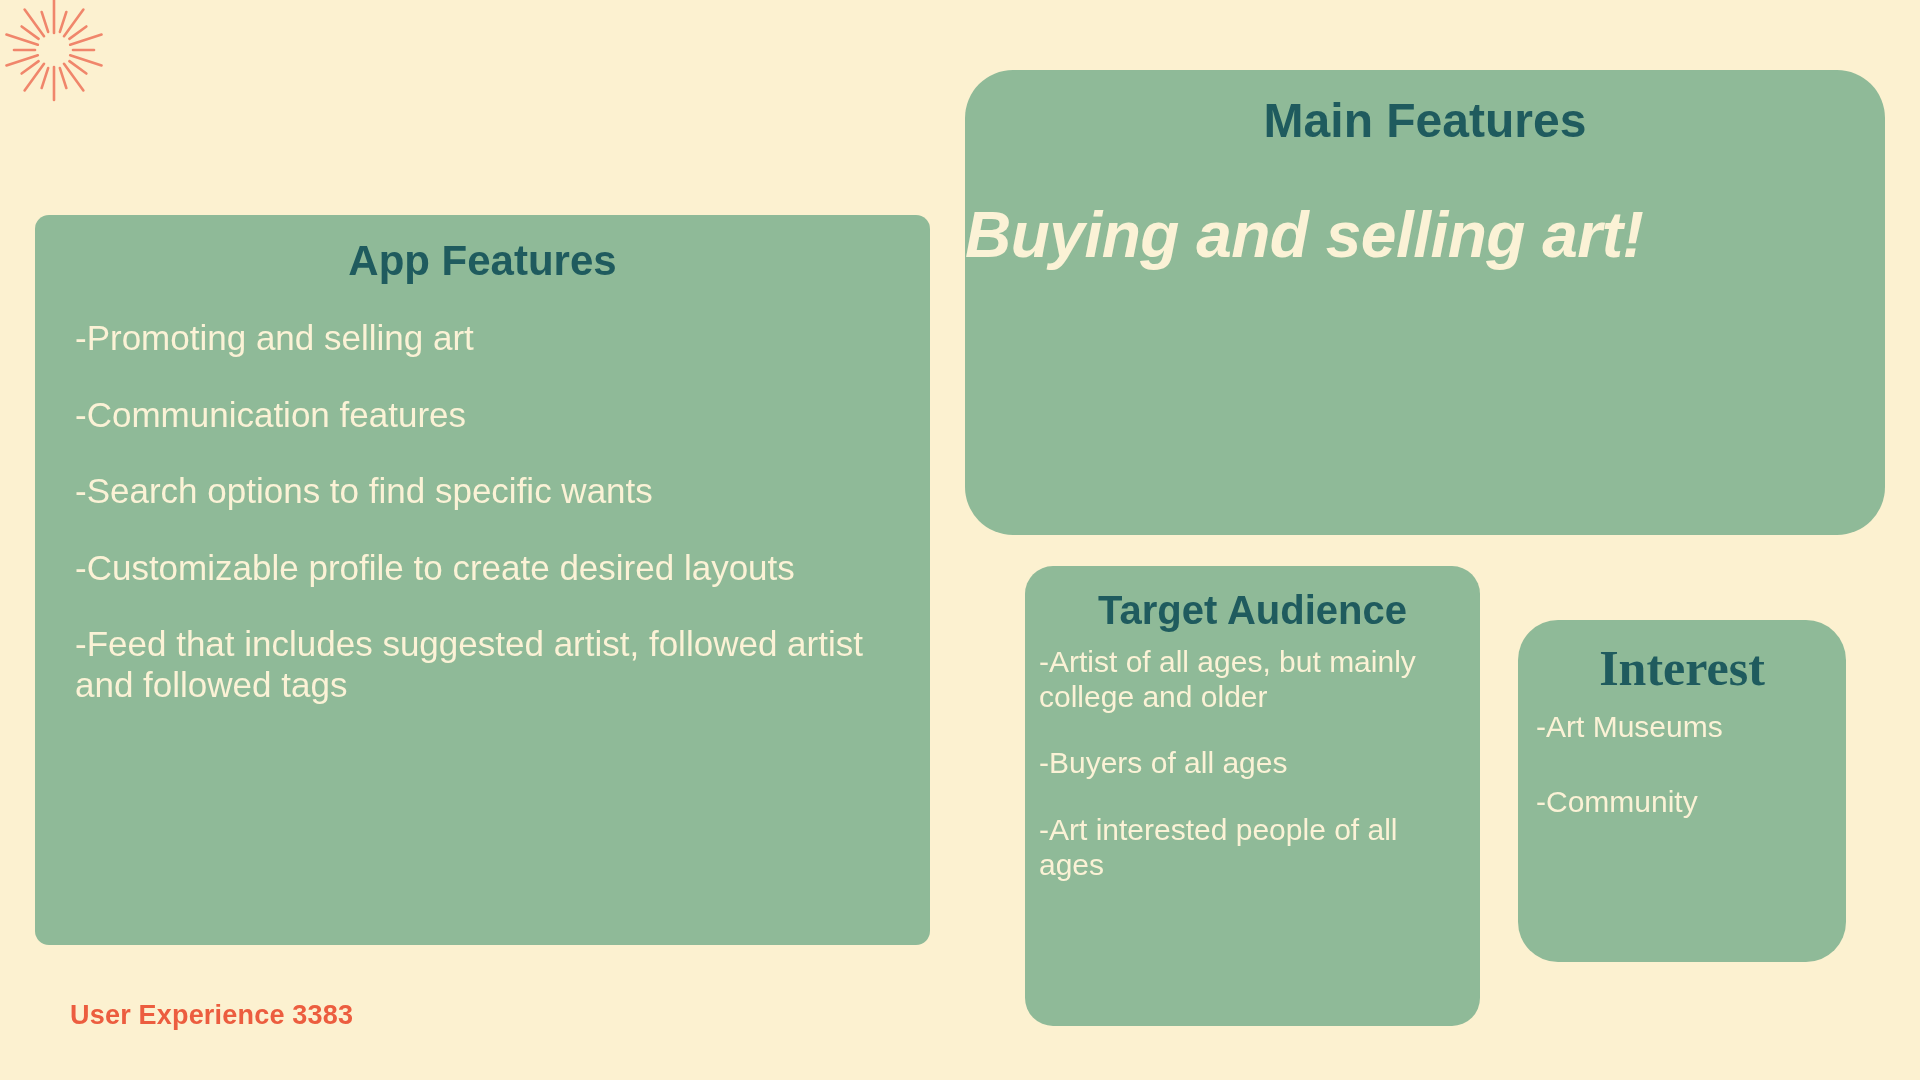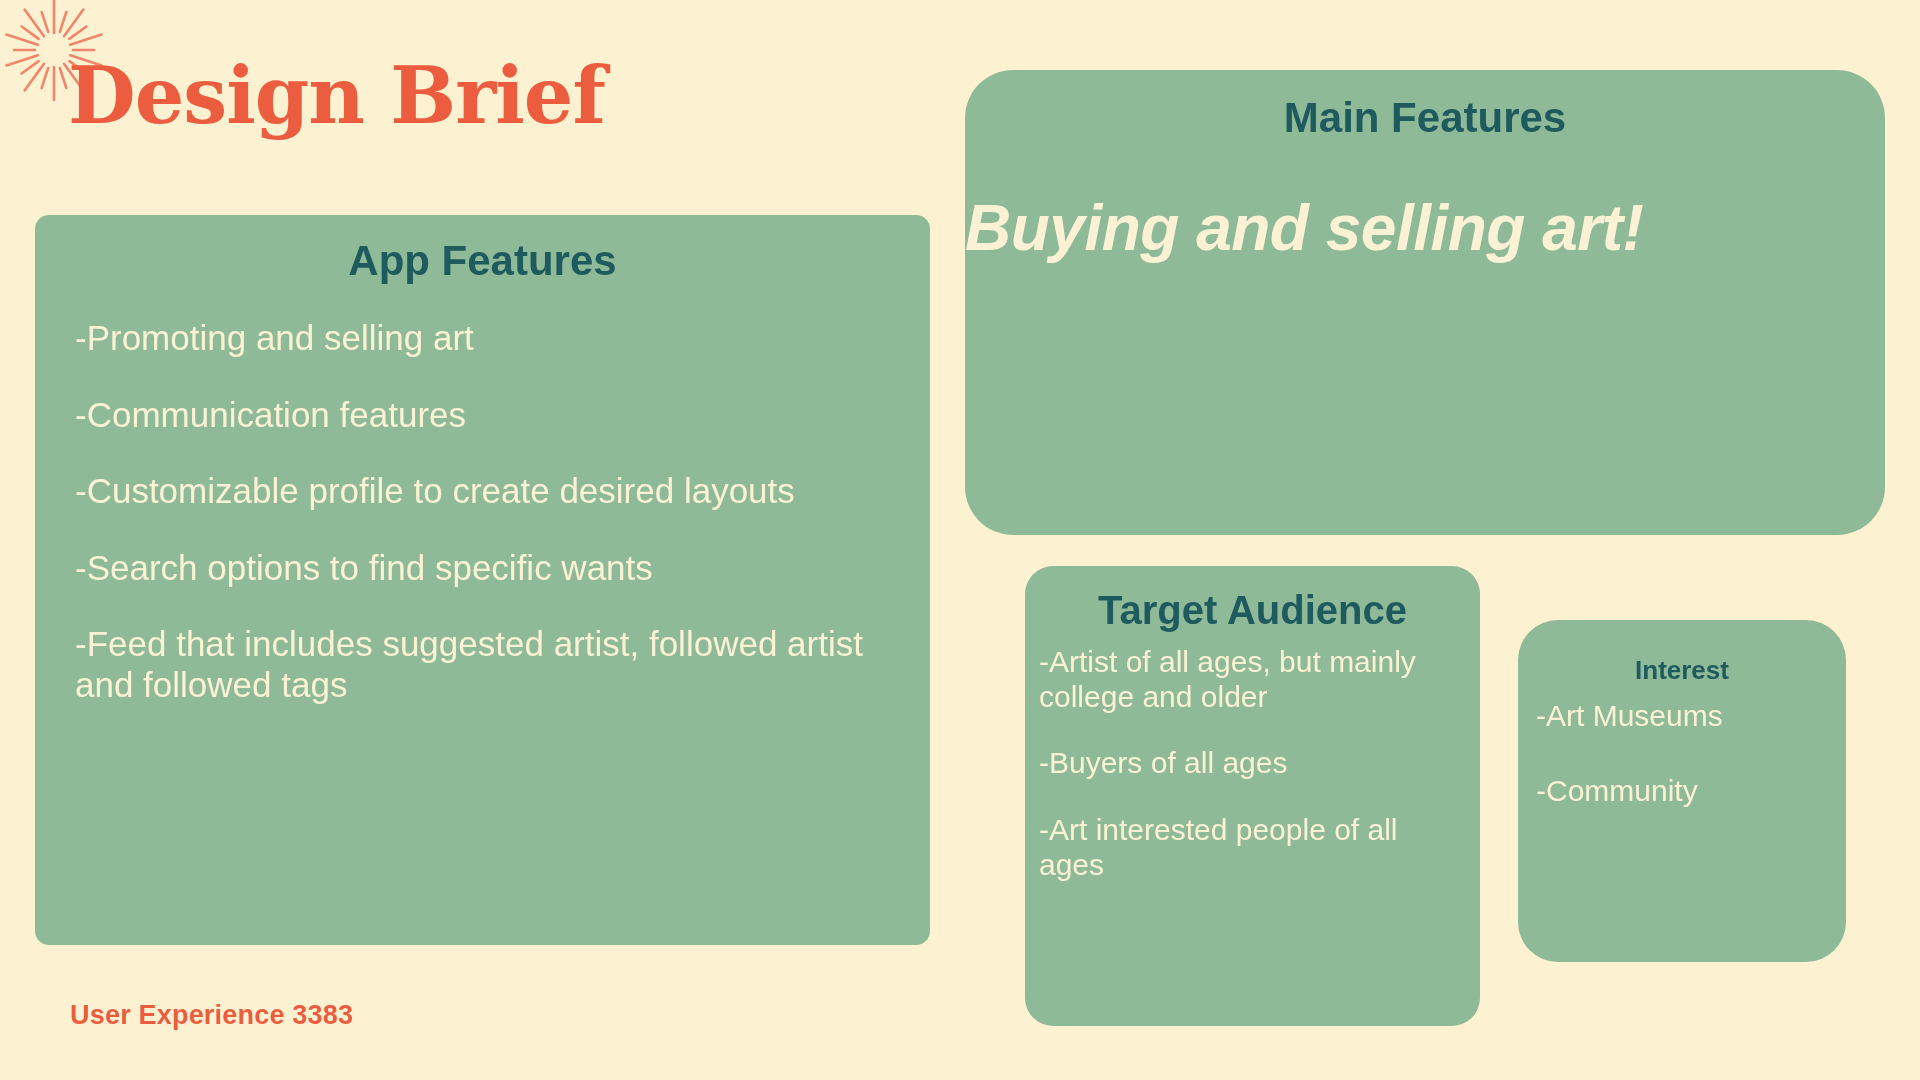--- a/index.html
+++ b/index.html
@@ -106,21 +106,21 @@
 
   
   #card-main-features {
     left:965px;
     top:70px;
     width:920px;
     height:465px;
     border-radius:48px;
   }
   #card-main-features .card-title {
-    font-size:42px;
+    font-size:48px;
     margin-top:24px;
   }
   #card-main-features .headline {
     margin-top:52px;
     text-align:left;
     color:#FBF2D6;
     font-size:64px;
     font-weight:700;
     font-style:italic;
     letter-spacing:-0.5px;
@@ -151,22 +151,23 @@
 
   
   #card-interest {
     left:1518px;
     top:620px;
     width:328px;
     height:342px;
     border-radius:40px;
   }
   #card-interest .card-title {
-    font-size:26px;
-    margin-top:36px;
+    font-size:50px;
+    margin-top:20px;
+    font-family:Liberation Serif, serif;
   }
   #card-interest .card-body {
     padding:0 16px 0 18px;
     margin-top:14px;
   }
   #card-interest .bullet {
     font-size:30px;
     margin-bottom:40px;
   }
   #card-interest .bullet:last-child { margin-bottom:0; }
@@ -194,29 +195,28 @@
         <line x1="36.63" y1="63.17" x2="19.64" y2="75.51" stroke="#F0866B" stroke-width="2.6" stroke-linecap="round"></line>
         <line x1="35.83" y1="57.25" x2="4.45" y2="67.45" stroke="#F0866B" stroke-width="2.6" stroke-linecap="round"></line>
         <line x1="33.00" y1="52.00" x2="12.00" y2="52.00" stroke="#F0866B" stroke-width="2.6" stroke-linecap="round"></line>
         <line x1="35.83" y1="46.75" x2="4.45" y2="36.55" stroke="#F0866B" stroke-width="2.6" stroke-linecap="round"></line>
         <line x1="36.63" y1="40.83" x2="19.64" y2="28.49" stroke="#F0866B" stroke-width="2.6" stroke-linecap="round"></line>
         <line x1="42.01" y1="38.25" x2="22.61" y2="11.55" stroke="#F0866B" stroke-width="2.6" stroke-linecap="round"></line>
         <line x1="46.13" y1="33.93" x2="39.64" y2="13.96" stroke="#F0866B" stroke-width="2.6" stroke-linecap="round"></line>
       </g>
   </svg>
 
-  <div class="title">Design Brief</div>
 
   <div class="card" id="card-app-features">
     <div class="card-title">App Features</div>
     <div class="card-body">
       <div class="bullet">-Promoting and selling art</div>
       <div class="bullet">-Communication features</div>
+      <div class="bullet">-Search options to find specific wants</div>
       <div class="bullet">-Customizable profile to create desired layouts</div>
-      <div class="bullet">-Search options to find specific wants</div>
       <div class="bullet">-Feed that includes suggested artist, followed artist and followed tags</div>
     </div>
   </div>
 
   <div class="card" id="card-main-features">
     <div class="card-title">Main Features</div>
     <div class="headline">Buying and selling art!</div>
   </div>
 
   <div class="card" id="card-target-audience">

